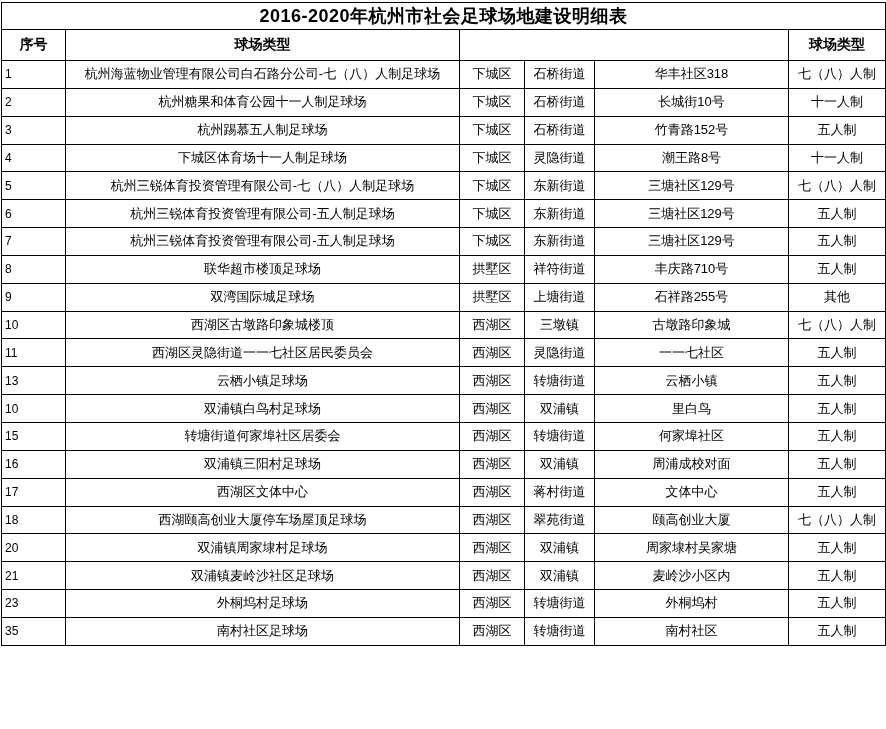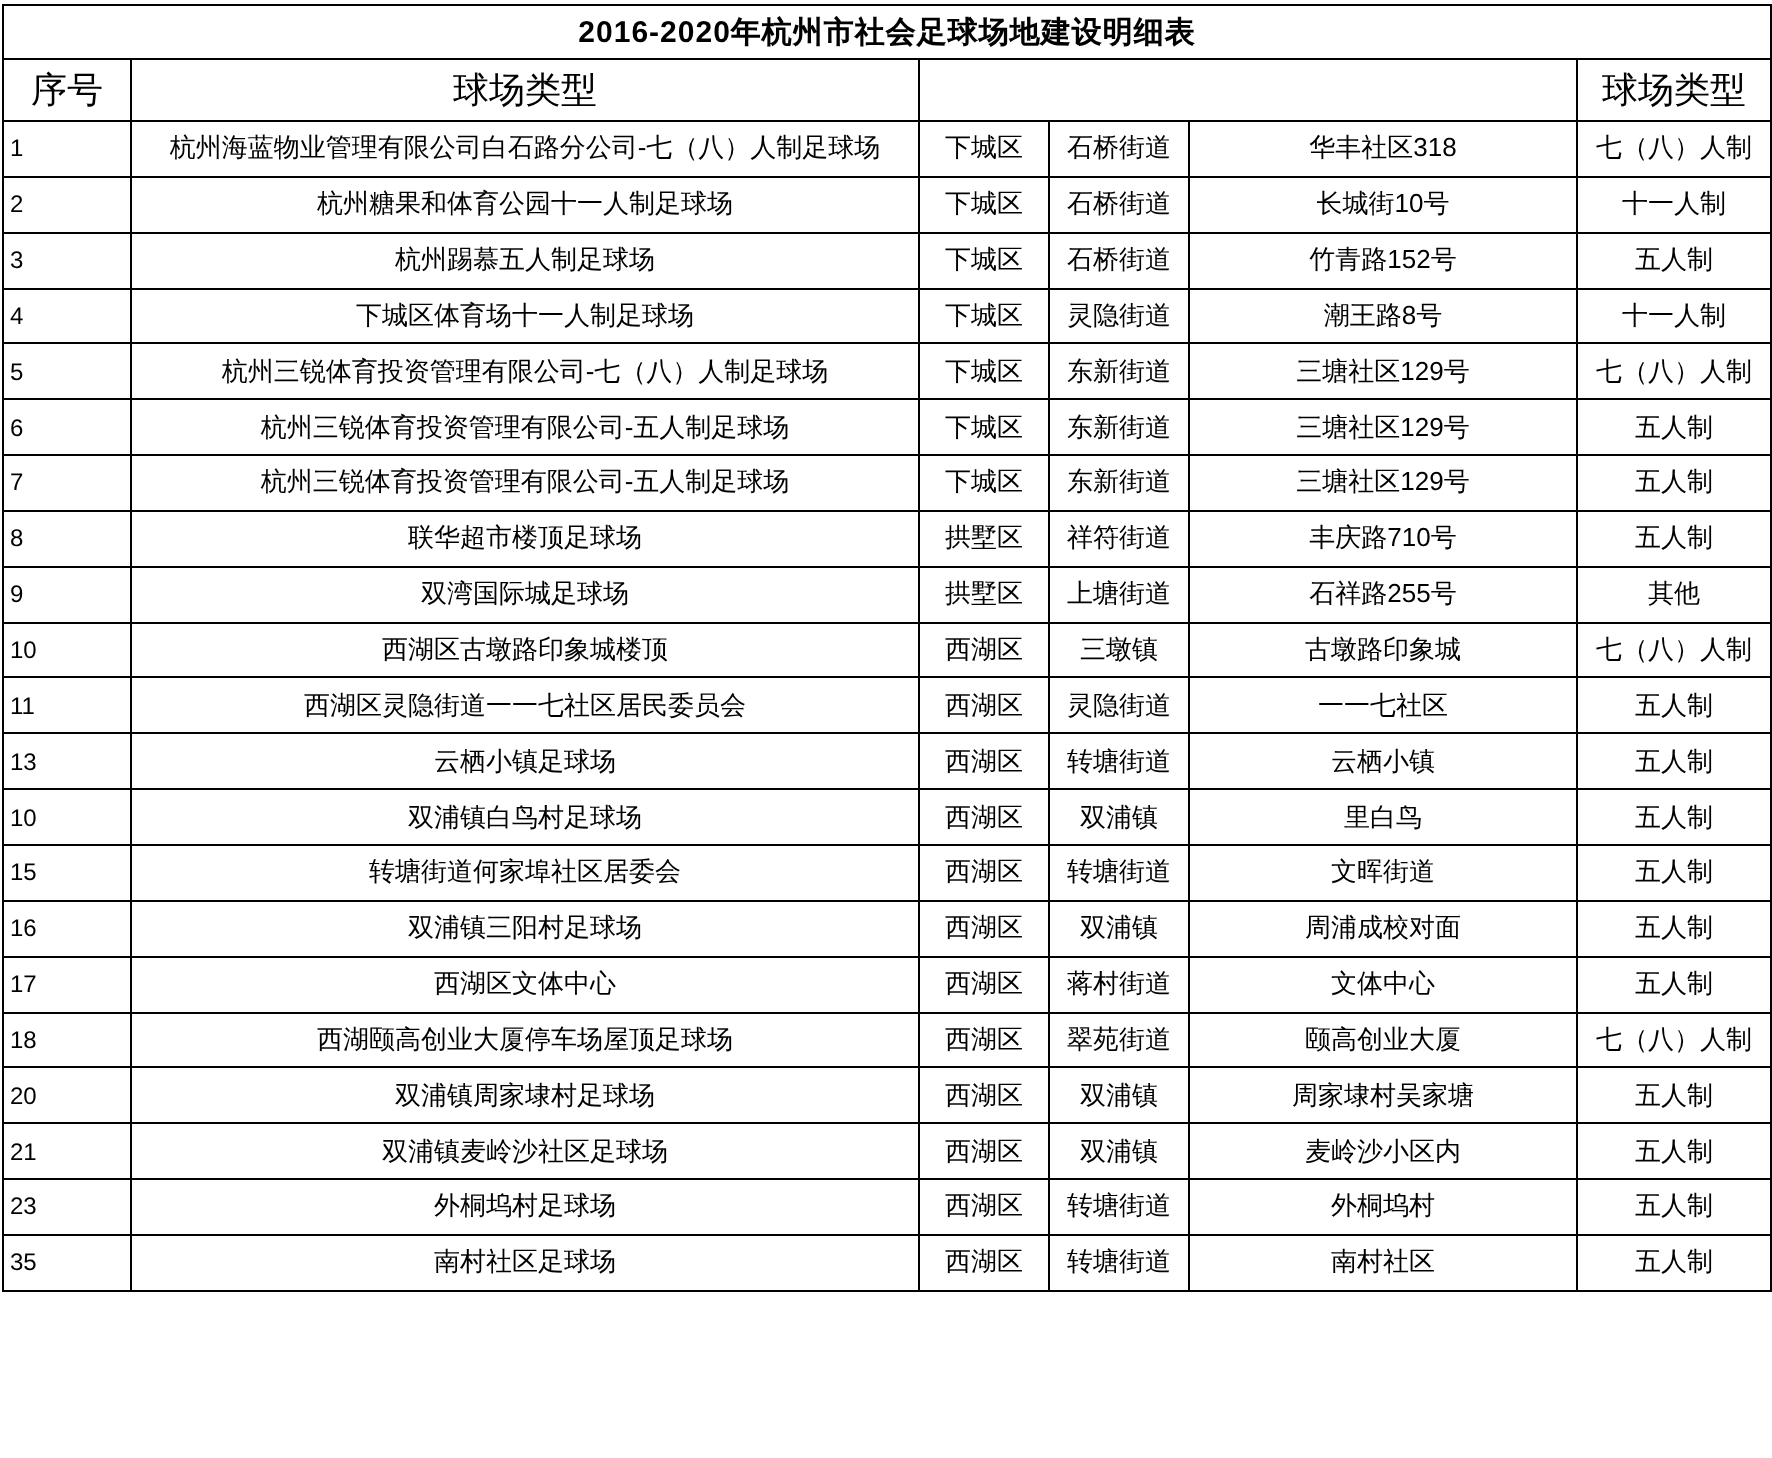--- a/index.html
+++ b/index.html
@@ -20,30 +20,30 @@
   }
   table.sheet th, table.sheet td {
     border: 1px solid #000000;
     padding: 0;
     overflow: hidden;
     white-space: nowrap;
     background: #ffffff;
   }
   tr.title-row th {
     height: 26px;
-    font-size: 15px;
+    font-size: 18px;
     font-weight: bold;
     text-align: center;
     vertical-align: middle;
     letter-spacing: 0.5px;
   }
   tr.header-row th {
     height: 30px;
-    font-size: 18px;
-    font-weight: normal;
+    font-size: 14px;
+    font-weight: bold;
     text-align: center;
     vertical-align: middle;
   }
   tbody tr {
     height: 27.85px;
   }
   tbody td {
     font-size: 13px;
     font-weight: normal;
     text-align: center;
@@ -181,21 +181,21 @@
         <td>西湖区</td>
         <td>双浦镇</td>
         <td>里白鸟</td>
         <td>五人制</td>
       </tr>
       <tr>
         <td class="num">15</td>
         <td>转塘街道何家埠社区居委会</td>
         <td>西湖区</td>
         <td>转塘街道</td>
-        <td>文晖街道</td>
+        <td>何家埠社区</td>
         <td>五人制</td>
       </tr>
       <tr>
         <td class="num">16</td>
         <td>双浦镇三阳村足球场</td>
         <td>西湖区</td>
         <td>双浦镇</td>
         <td>周浦成校对面</td>
         <td>五人制</td>
       </tr>

